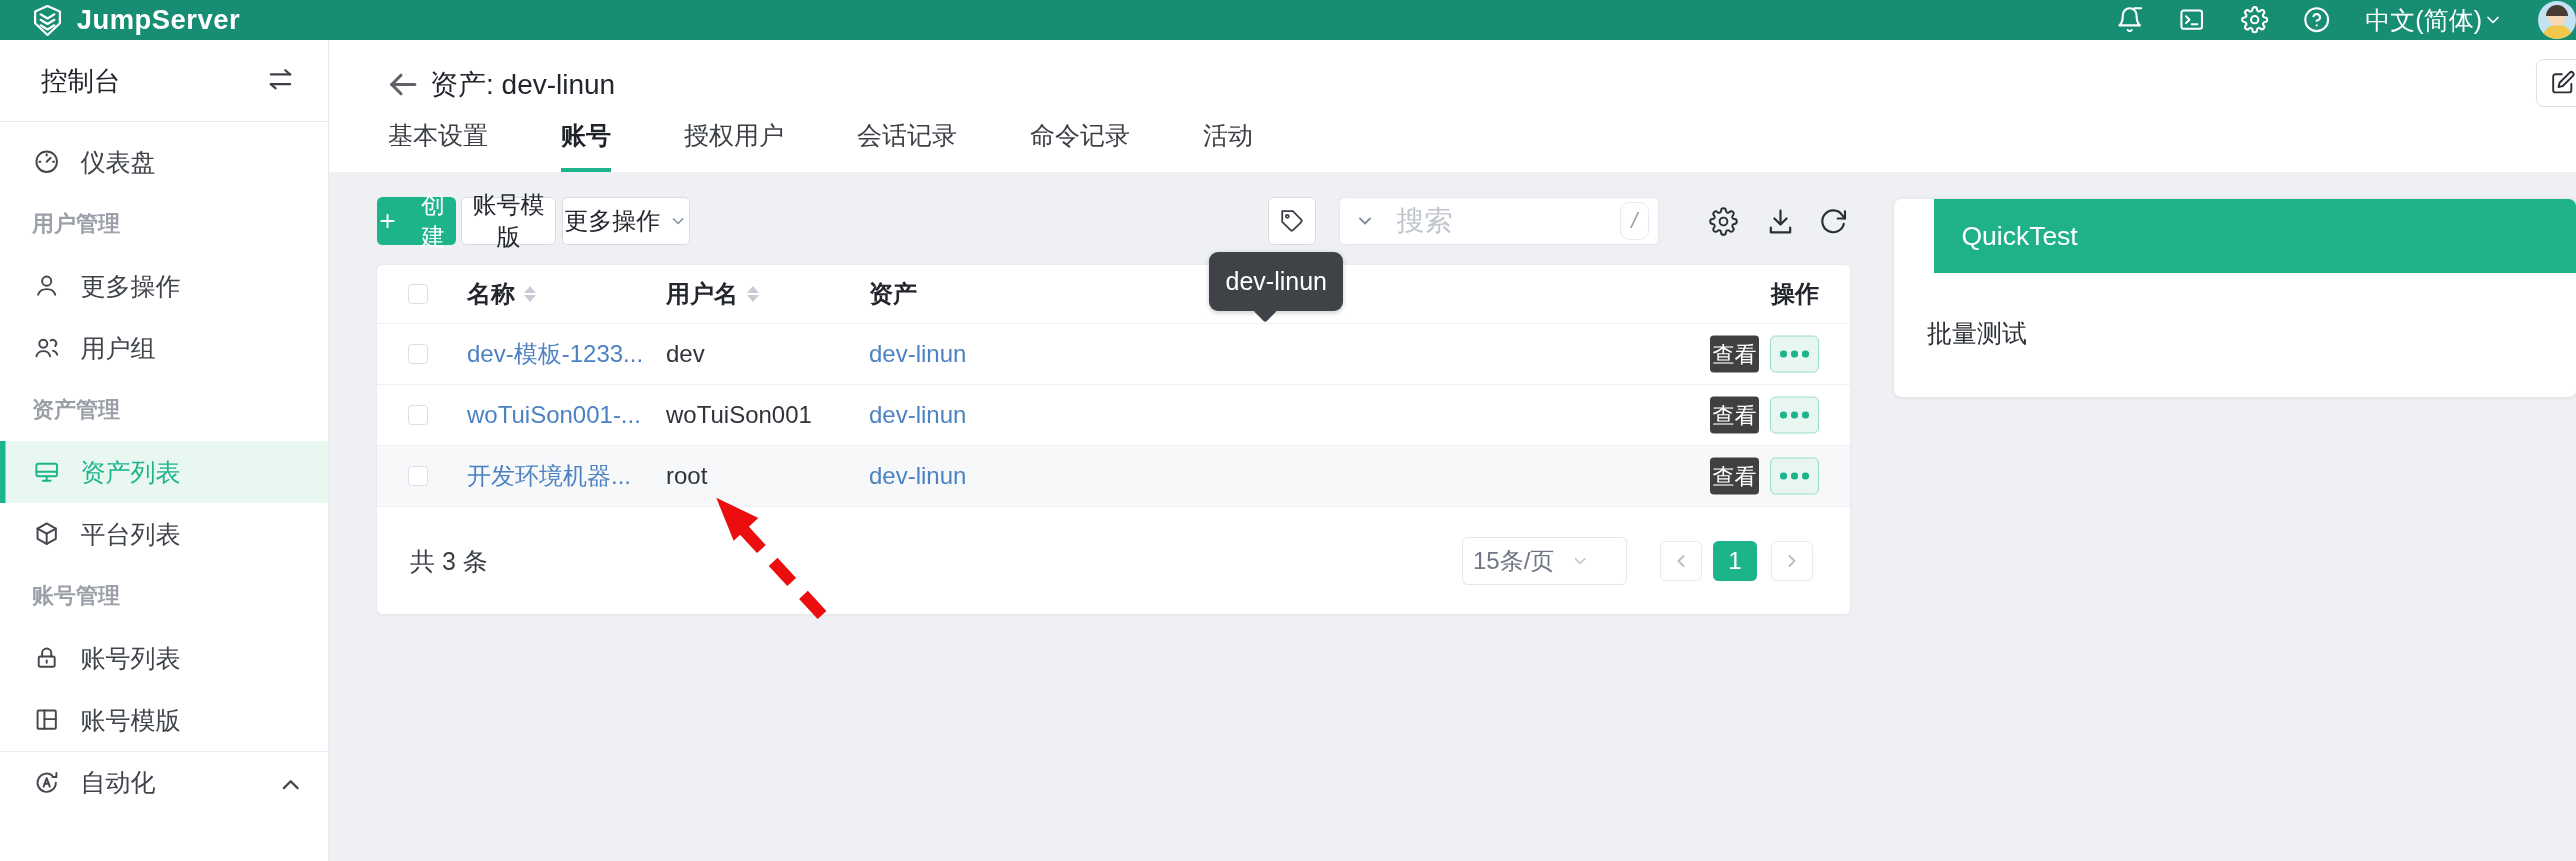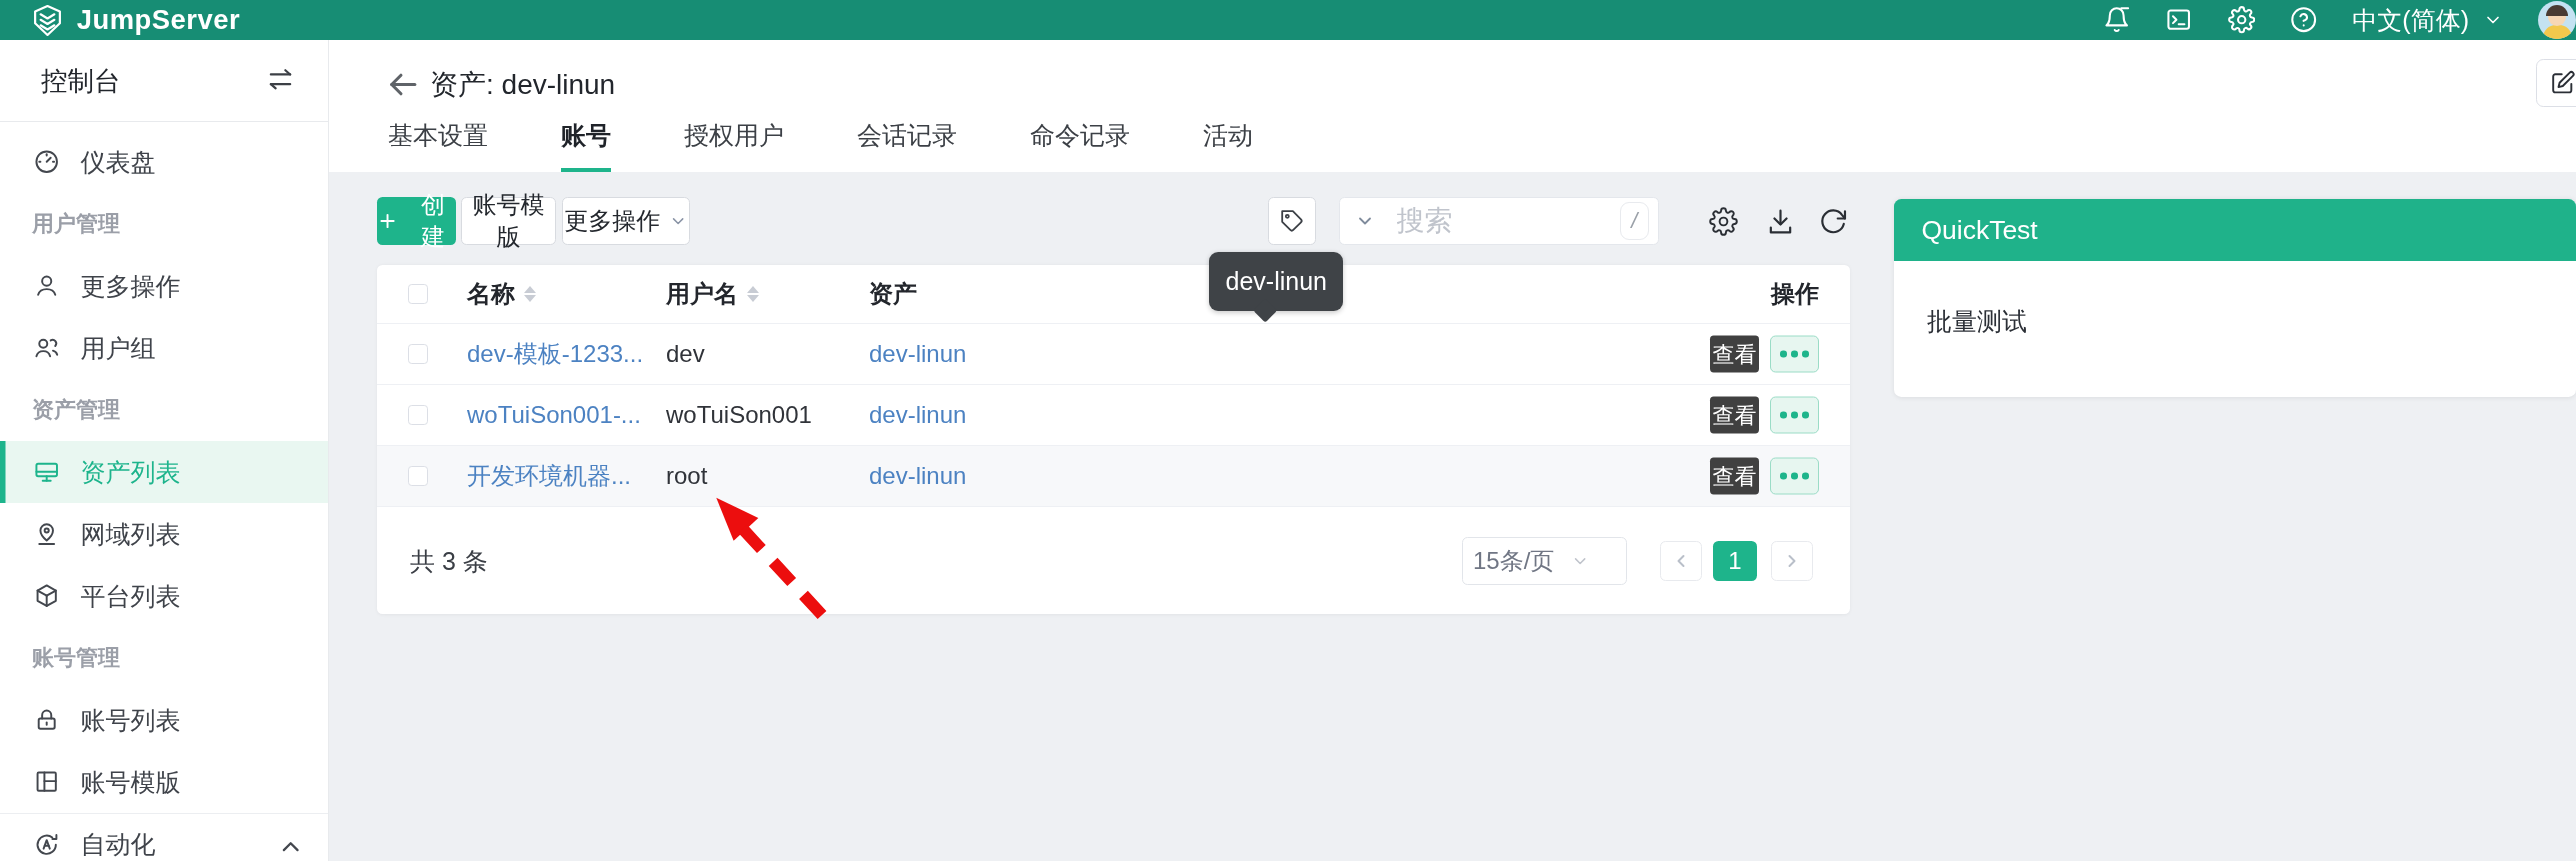--- a/index.html
+++ b/index.html
@@ -9,21 +9,21 @@
   svg { display:block; }
 
   
   .topbar { position:absolute; left:0; top:0; width:2576px; height:40px;
     background:#178d74; display:flex; align-items:center; z-index:30; }
   .brand { display:flex; align-items:center; gap:12.8px; margin-left:31px; }
   .brand-text { color:#fff; font-size:27.4px; font-weight:800; letter-spacing:0.5px; }
   .topbar-right { position:absolute; right:9.1px; top:0; height:40px;
     display:flex; align-items:center; gap:35px; }
   .tb-icon { width:27.4px; height:27.4px; color:#fff; cursor:pointer; }
-  .lang { display:flex; align-items:center; gap:14px; color:#fff; font-size:25px; cursor:pointer; }
+  .lang { display:flex; align-items:center; gap:1px; color:#fff; font-size:25px; cursor:pointer; }
   .lang .tb-icon { width:20px; height:20px; }
   .avatar { width:38px; height:38px; border-radius:50%; background:#c4e2f2;
     position:relative; overflow:hidden; flex:none; margin-right:-9.1px; cursor:pointer; }
   .avatar .head { position:absolute; left:10px; top:6.4px; width:18.3px; height:18.3px;
     border-radius:50%; background:#f7d7b5; }
   .avatar .hair { position:absolute; left:8.2px; top:3.7px; width:22px; height:11px;
     border-radius:11px 11px 0 0; background:#4a3b33; }
   .avatar .body { position:absolute; left:4.6px; top:24px; width:29px; height:18.3px;
     border-radius:12.8px 12.8px 0 0; background:#f2c84c; }
 
@@ -131,22 +131,22 @@
   .tooltip { position:absolute; left:1209px; top:252px; min-width:123px; height:59px;
     background:#3f4347; border-radius:9.1px; color:#fff; font-size:25px;
     display:flex; align-items:center; justify-content:center; padding:0 16.5px;
     z-index:40; box-shadow:0 1.8px 5.5px rgba(0,0,0,.2); }
   .tooltip::after { content:""; position:absolute; left:48px; bottom:-7.3px; width:16.5px;
     height:16.5px; background:#3f4347; transform:rotate(45deg); border-radius:2.7px; }
 
   
   .quick-card { position:absolute; left:1894px; top:199px; width:682px; height:198px;
     background:#fff; border-radius:7.3px; box-shadow:0 0.9px 5.5px rgba(0,0,0,.08); overflow:hidden; }
-  .quick-header { height:62px; background:#1fb28a; display:flex; align-items:center;
-    padding-left:27.4px; color:#fff; font-size:26.5px; font-weight:500; }
+  .quick-header { height:74px; background:#1fb28a; display:flex; align-items:center;
+    padding-left:27.4px; color:#fff; font-size:26.5px; font-weight:500;margin-left:40px; }
   .quick-body { position:relative; height:135px; }
   .quick-action { position:absolute; left:33px; top:44px; font-size:25px; color:#2b2f36; }
 
   
   .anno { position:absolute; left:0; top:0; width:2576px; height:862px;
     pointer-events:none; z-index:50; }
 </style>
 </head>
 <body>
 
@@ -248,28 +248,20 @@
     </div>
     <div class="nav-section">资产管理</div>
     <div class="nav-item active">
       <svg viewBox="0 0 24 24" fill="none" stroke="currentColor" stroke-width="1.7" stroke-linecap="round" stroke-linejoin="round">
         <rect x="3" y="5" width="18" height="11" rx="1.5"></rect>
           <path d="M3 12h18"></path>
           <path d="M12 16v4"></path>
           <path d="M8.5 20h7"></path>
       </svg>
       <span class="lbl">资产列表</span>
-    </div>
-    <div class="nav-item">
-      <svg viewBox="0 0 24 24" fill="none" stroke="currentColor" stroke-width="1.7" stroke-linecap="round" stroke-linejoin="round">
-        <path d="M12 18s-5.5-4.6-5.5-8.8A5.5 5.5 0 0 1 12 3.7a5.5 5.5 0 0 1 5.5 5.5C17.5 13.4 12 18 12 18z"></path>
-          <circle cx="12" cy="9.2" r="1.8"></circle>
-          <path d="M5.5 21h13"></path>
-      </svg>
-      <span class="lbl">网域列表</span>
     </div>
     <div class="nav-item">
       <svg viewBox="0 0 24 24" fill="none" stroke="currentColor" stroke-width="1.7" stroke-linecap="round" stroke-linejoin="round">
         <path d="M12 3l8 4.5v9L12 21l-8-4.5v-9L12 3z"></path>
           <path d="M12 12l8-4.5"></path>
           <path d="M12 12L4 7.5"></path>
           <path d="M12 12v9"></path>
       </svg>
       <span class="lbl">平台列表</span>
     </div>

